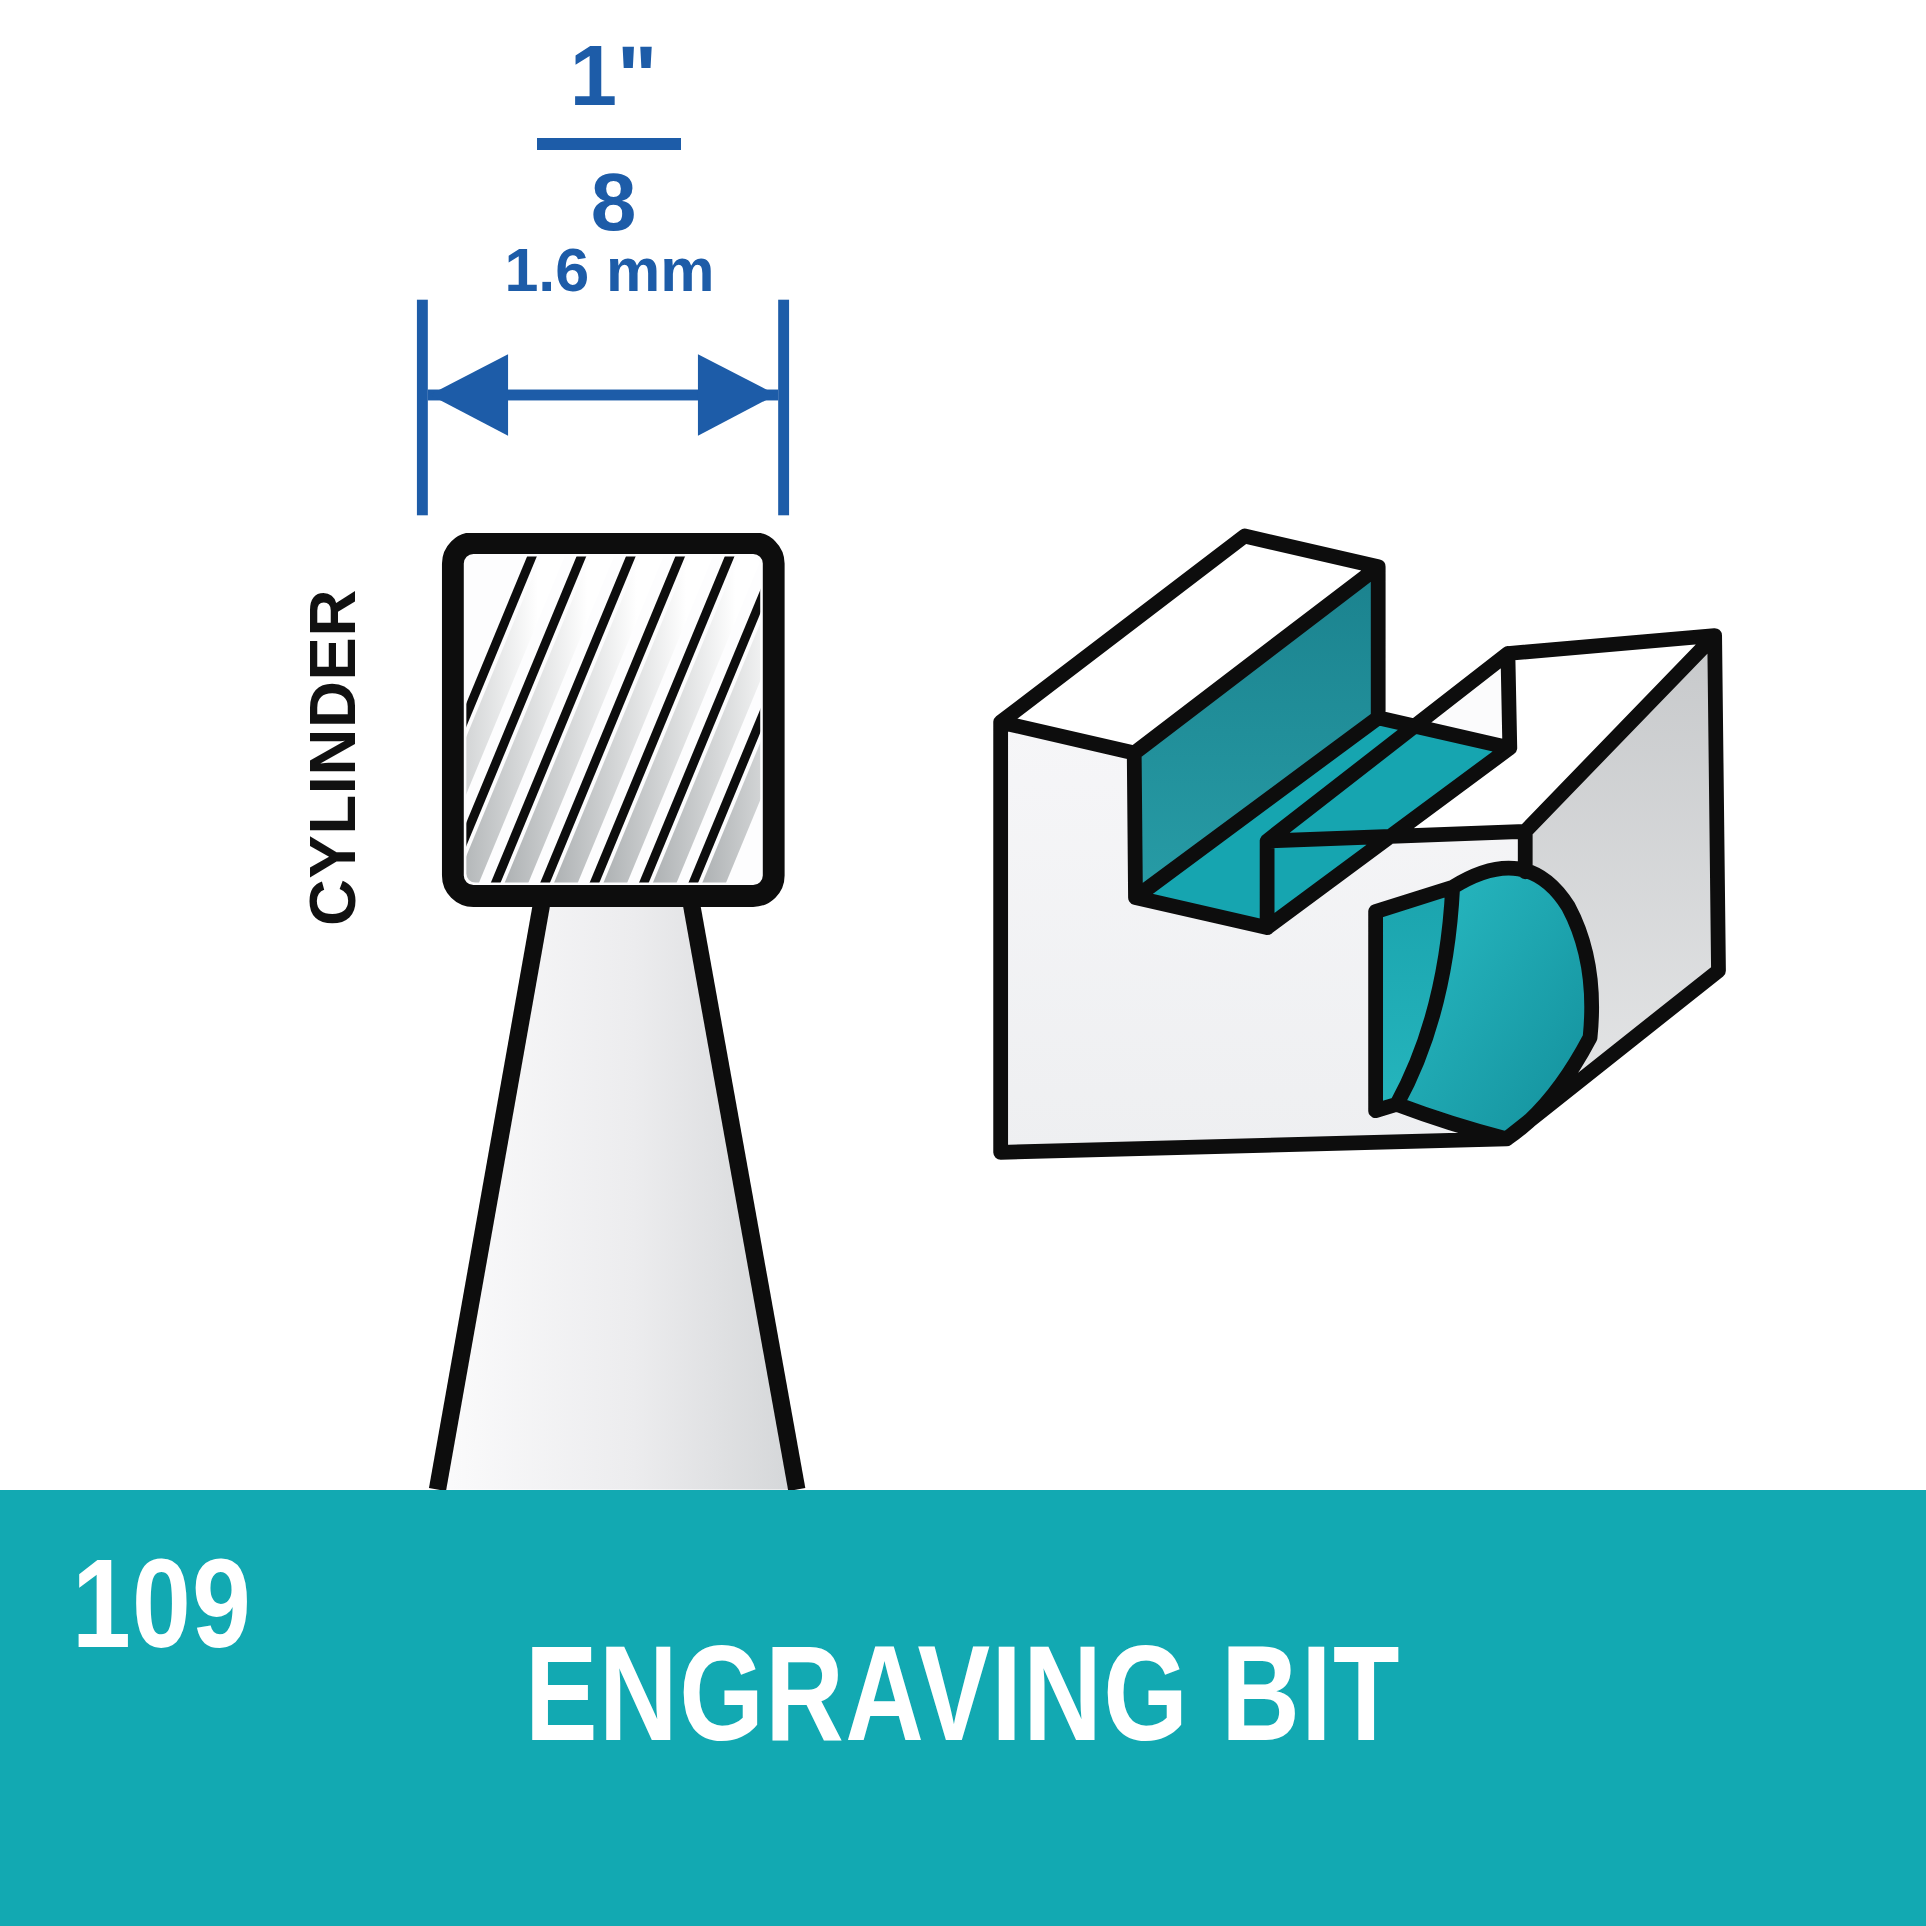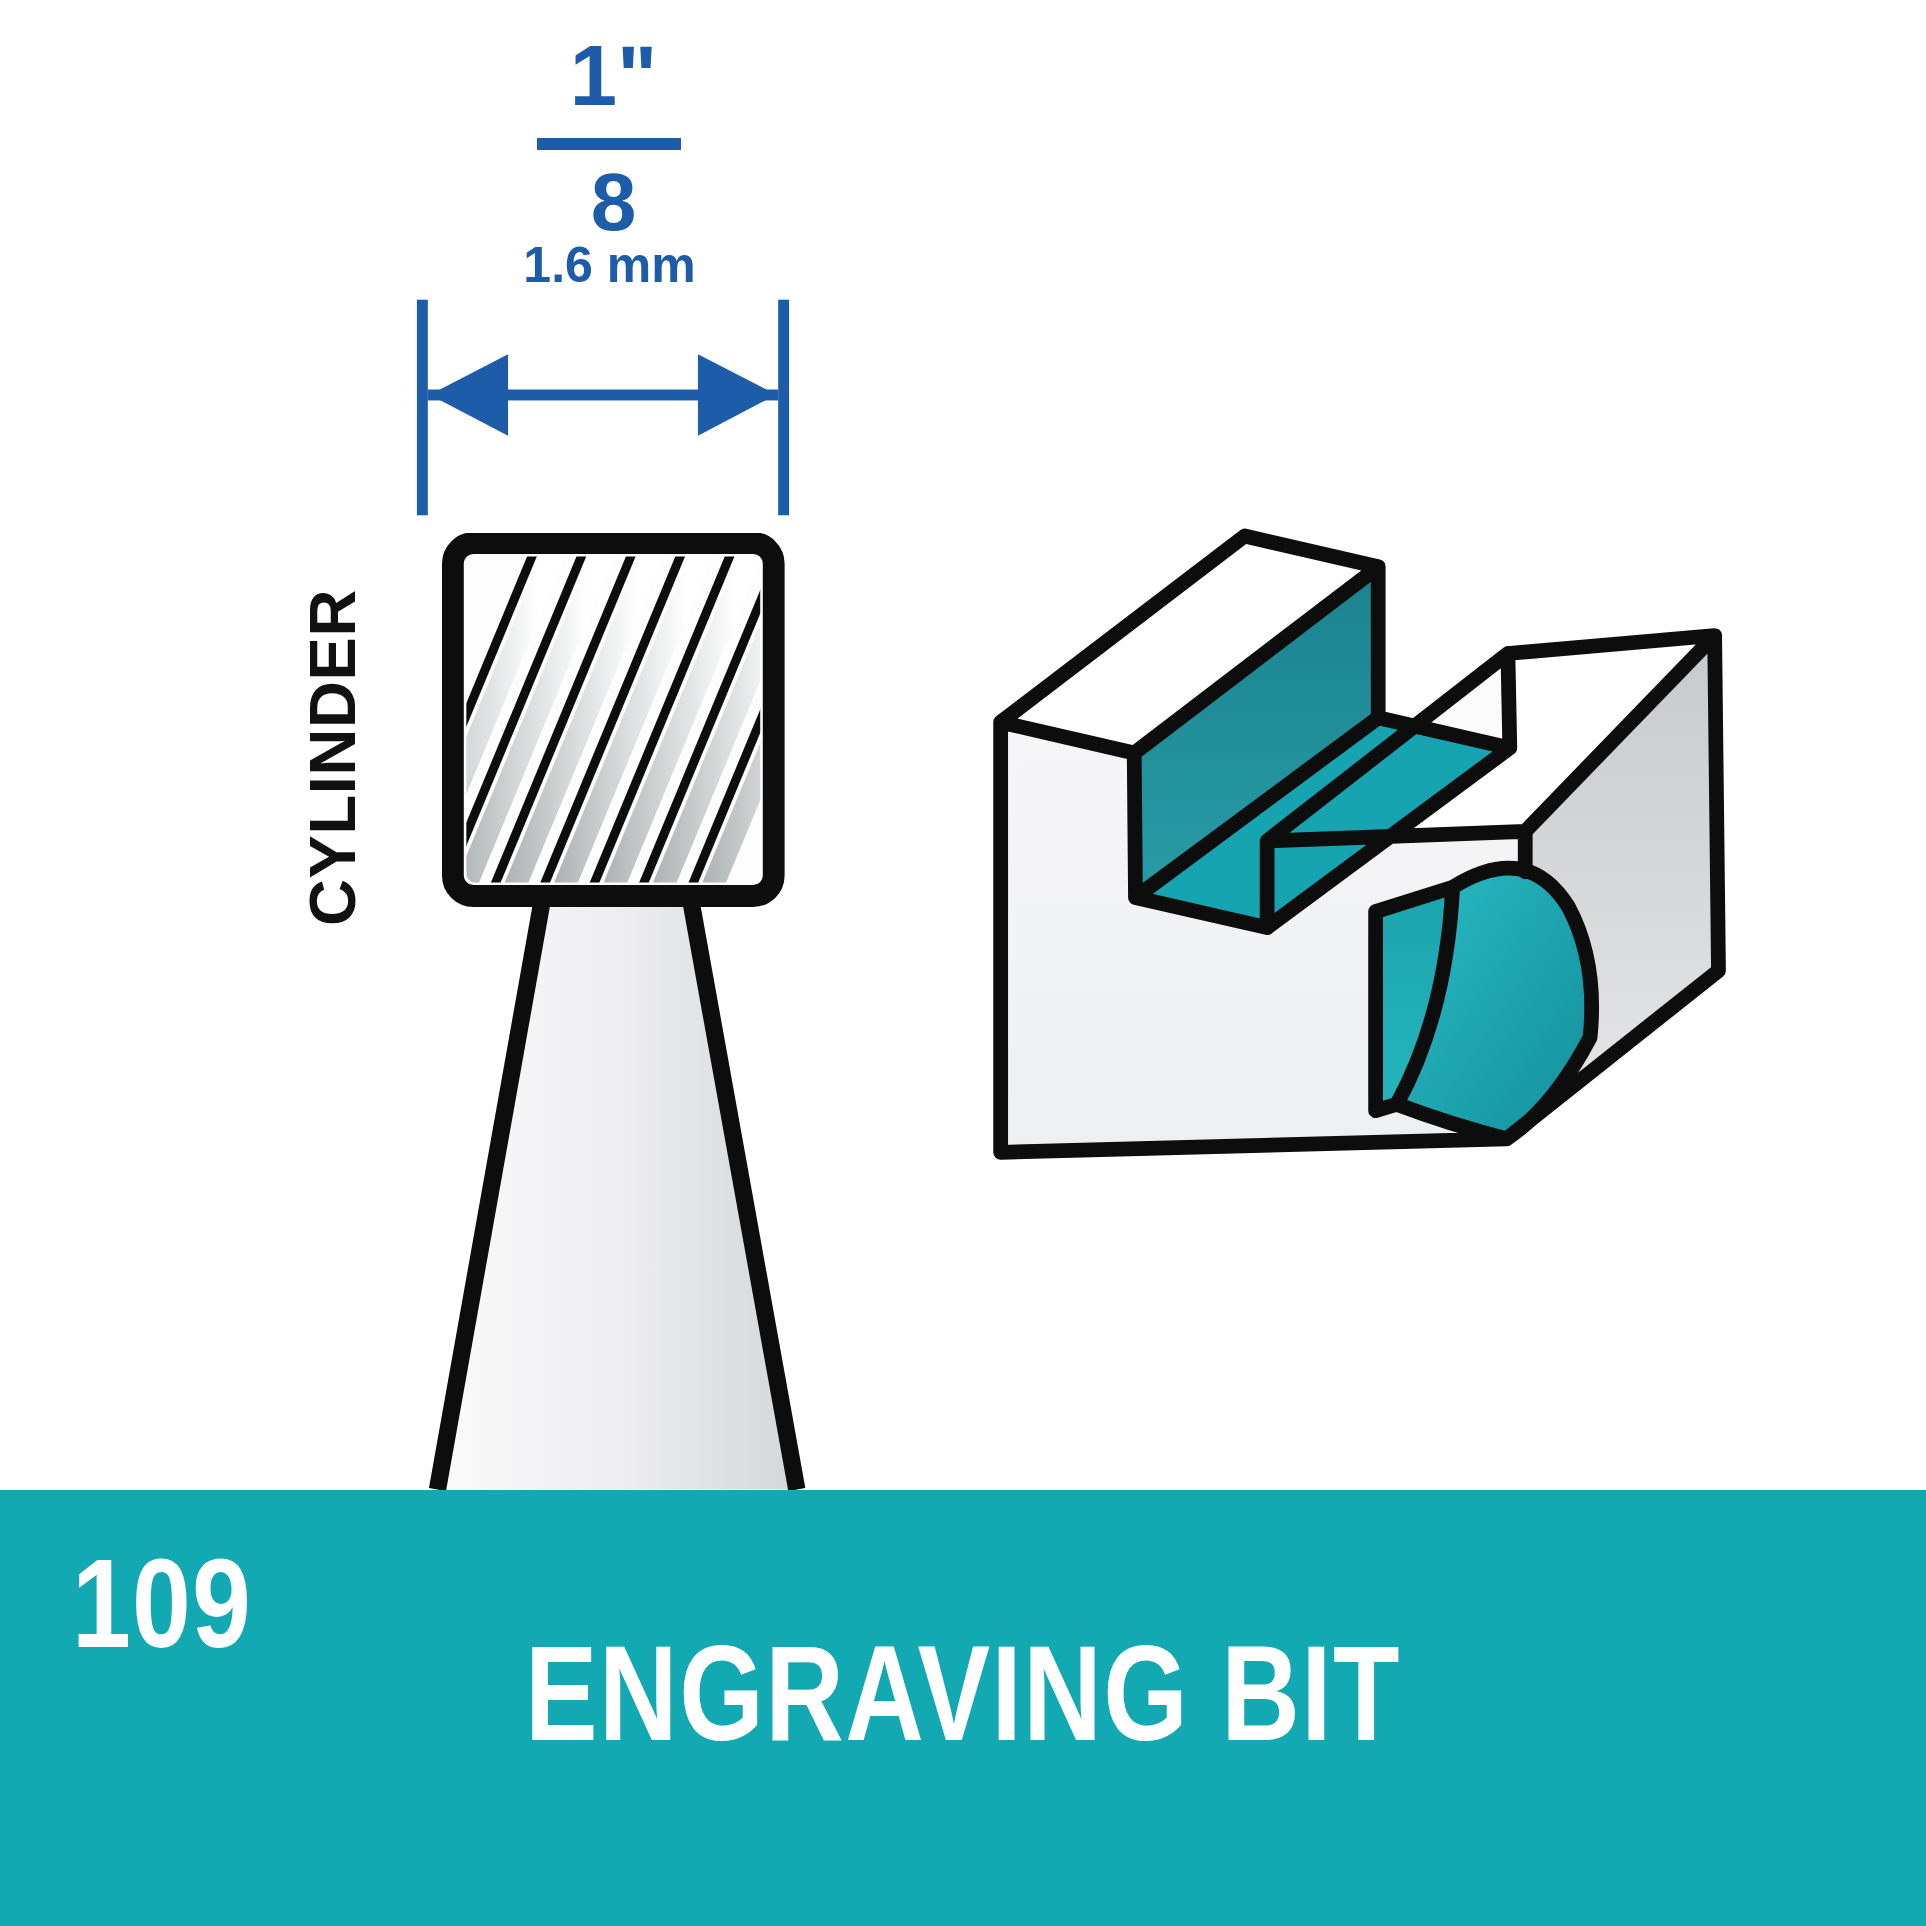--- a/index.html
+++ b/index.html
@@ -36,21 +36,21 @@
 </head>
 <body style="background: rgb(255, 255, 255);">
 
 <div>
   <div class="abs dim-text" style="left: 501px; top: 33px; width: 225px; font-size: 85px; color: rgb(29, 92, 168);">1"</div>
 
   <div class="abs" style="left: 537px; top: 138px; width: 144px; height: 11.6px; background: rgb(29, 92, 168);"></div>
 
   <div class="abs dim-text" style="left: 501px; top: 161px; width: 225px; font-size: 82px; color: rgb(29, 92, 168);">8</div>
 
-  <div class="abs dim-text" style="left: 449px; top: 240px; width: 321px; font-size: 50px; color: rgb(29, 92, 168); text-align: center;">1.6 mm</div>
+  <div class="abs dim-text" style="left: 449px; top: 240px; width: 321px; font-size: 61px; color: rgb(29, 92, 168); text-align: center;">1.6 mm</div>
 
   <svg class="abs" style="left:404px; top:292px;" width="398" height="231" viewBox="0 0 620 360">
     <rect x="20" y="12" width="17" height="336" fill="#1d5ca8"></rect>
     <rect x="583" y="12" width="17" height="336" fill="#1d5ca8"></rect>
     <rect x="37" y="152" width="546" height="17" fill="#1d5ca8"></rect>
     <path d="M 40,160 L 162,97 L 162,224 Z" fill="#1d5ca8"></path>
     <path d="M 580,160 L 458,97 L 458,224 Z" fill="#1d5ca8"></path>
   </svg>
 </div>
 

